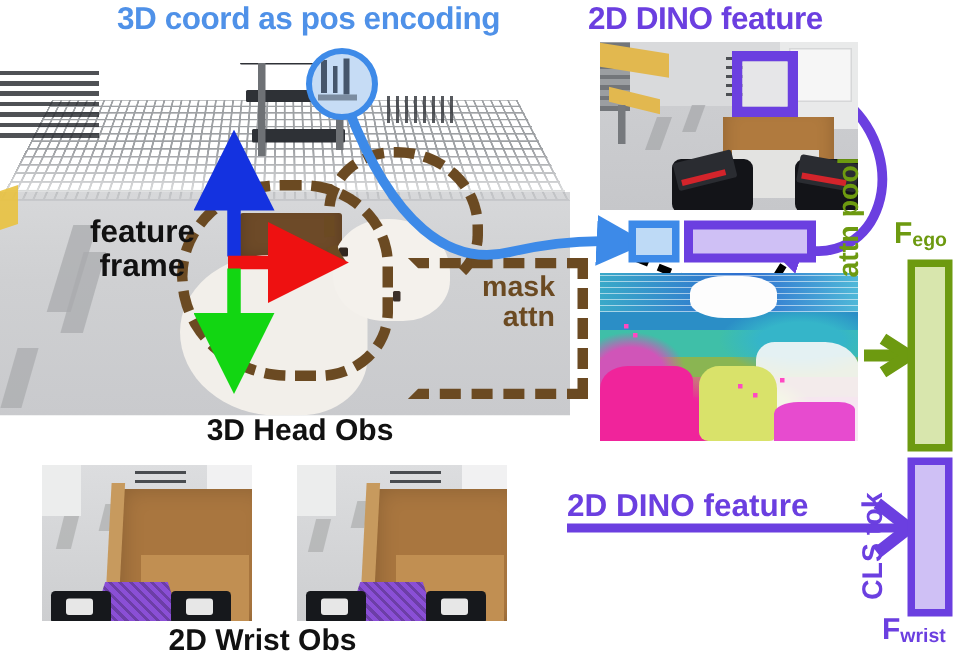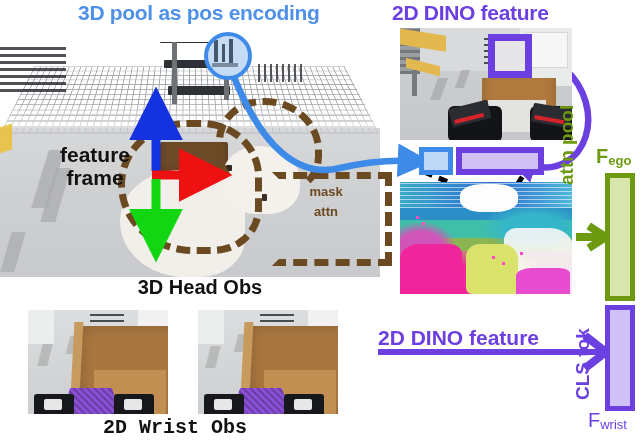--- a/index.html
+++ b/index.html
@@ -54,22 +54,22 @@
   #arm-speck1{position:absolute;left:226px;top:123px;width:6px;height:6px;background:#30271f;border-radius:1px;}
   #arm-speck2{position:absolute;left:262px;top:152px;width:5px;height:7px;background:#3b3029;border-radius:1px;}
 
   
   #mask-outline-a{position:absolute;left:118px;top:120px;width:130px;height:120px;
      border:7px dashed #6b4a22;border-radius:48% 42% 34% 52%;}
   #mask-outline-b{position:absolute;left:216px;top:98px;width:92px;height:84px;
      border:7px dashed #6b4a22;border-radius:44% 54% 40% 44%;border-bottom-color:transparent;}
   #mask-box{position:absolute;left:272px;top:172px;width:106px;height:80px;
      border:7px dashed #6b4a22;border-left-color:transparent;}
-  #mask-label{position:absolute;left:282px;top:182px;width:88px;text-align:center;
-     font-size:13px;font-weight:bold;color:#6b4a22;line-height:20px;}
+  #mask-label{position:absolute;left:282px;top:182px;width:88px;text-align:right;
+     font-size:19px;font-weight:bold;color:#6b4a22;line-height:20px;}
 
   
   svg.ov{position:absolute;left:0;top:0;overflow:visible;pointer-events:none;}
   #coord-label{position:absolute;left:20px;top:143px;width:150px;text-align:center;
      font-size:21px;font-weight:bold;color:#111;line-height:23px;}
 
   
   #mag-circle{position:absolute;left:204px;top:32px;width:40px;height:40px;border-radius:50%;
      border:4px solid #3d8ae8;background:#c6dcf5;overflow:hidden;}
   #mag-circle i{position:absolute;background:#46566b;display:block;}
@@ -93,21 +93,21 @@
      clip-path:polygon(14% 0,86% 0,100% 100%,0 100%);}
   .w-grip-l{position:absolute;left:6px;bottom:-2px;width:40px;height:22px;background:#16181c;border-radius:3px;}
   .w-grip-r{position:absolute;left:86px;bottom:-2px;width:40px;height:22px;background:#16181c;border-radius:3px;}
   .w-grip-l:after,.w-grip-r:after{content:"";position:absolute;left:10px;top:5px;width:18px;height:11px;
      background:#e7e7e7;border-radius:2px;}
   .w-cart{position:absolute;left:62px;top:0px;width:34px;height:18px;
      background:repeating-linear-gradient(0deg,#494c50 0 2px,transparent 2px 6px);}
   .w-wall{position:absolute;left:0;top:0;width:26px;height:34px;background:#eceded;}
   .w-wall2{position:absolute;right:0;top:0;width:30px;height:30px;background:#f1f1f2;}
   #label-wrist{position:absolute;left:60px;top:416px;width:230px;text-align:center;
-     font-size:20px;font-weight:bold;color:#111;font-family:Liberation Mono, monospace;}
+     font-size:20px;font-weight:bold;color:#111;}
 
   
   #dino-rgb{position:absolute;left:400px;top:28px;width:172px;height:112px;overflow:hidden;background:#cfd0d2;}
   #dr-floor{position:absolute;inset:0;background:linear-gradient(#d9dadc 0 38%,#cccdd0 38%,#c6c7ca);}
   .dr-stripe{position:absolute;background:#a5a7a9;opacity:.7;transform:skewX(-20deg);}
   #dr-desk{position:absolute;left:-2px;top:4px;width:48px;height:16px;background:#e2b84f;transform:skewY(9deg);}
   #dr-desk2{position:absolute;left:6px;top:34px;width:34px;height:10px;background:#e2b84f;transform:skewY(14deg);}
   #dr-desk-leg{position:absolute;left:12px;top:42px;width:5px;height:26px;background:#76797d;}
   #dr-cab{position:absolute;left:-2px;top:0px;width:22px;height:46px;
      background:repeating-linear-gradient(0deg,#73767a 0 3px,#9b9ea1 3px 7px);}
@@ -150,36 +150,36 @@
   #tok-blue i{position:absolute;left:5px;top:5px;right:5px;bottom:5px;background:#bedaf6;}
   #tok-purple{position:absolute;left:37px;top:0;width:88px;height:28px;background:#6b3fe0;}
   #tok-purple i{position:absolute;left:6px;top:6px;right:6px;bottom:6px;background:#cfc0f5;}
 
   
   #bar-ego{position:absolute;left:605px;top:173px;width:30px;height:128px;background:#6d9a10;}
   #bar-ego i{position:absolute;left:5px;top:5px;right:5px;bottom:5px;background:#d8e6ad;}
   #bar-wrist{position:absolute;left:605px;top:305px;width:30px;height:106px;background:#6b3fe0;}
   #bar-wrist i{position:absolute;left:5px;top:5px;right:5px;bottom:5px;background:#cfc0f5;}
   #lbl-ego{position:absolute;left:596px;top:145px;font-size:20px;font-weight:bold;color:#6d9a10;white-space:nowrap;}
-  #lbl-wrist{position:absolute;left:588px;top:409px;font-size:20px;font-weight:normal;color:#6b3fe0;white-space:nowrap;}
+  #lbl-wrist{position:absolute;left:588px;top:409px;font-size:20px;font-weight:bold;color:#6b3fe0;white-space:nowrap;}
   .sub{font-size:13px;vertical-align:-2px;}
 
   
   #lbl-attnpool{position:absolute;left:556px;top:185px;font-size:19px;font-weight:bold;color:#6d9a10;
      transform:rotate(-90deg);transform-origin:left top;white-space:nowrap;}
   #lbl-clstok{position:absolute;left:572px;top:400px;font-size:19px;font-weight:bold;color:#6b3fe0;
      transform:rotate(-90deg);transform-origin:left top;white-space:nowrap;}
 
   
   #title-dino2{position:absolute;left:378px;top:326px;font-size:21px;font-weight:bold;color:#6b3fe0;white-space:nowrap;}
 </style>
 </head>
 <body>
 
-<div class="abs ttl" id="title-3dcoord">3D pool as pos encoding</div>
+<div class="abs ttl" id="title-3dcoord">3D coord as pos encoding</div>
 <div class="abs ttl" id="title-dino">2D DINO feature</div>
 
 <div class="abs" id="head-obs">
   <div id="head-floor"></div>
   <div class="floorstripe" style="left:48px;top:126px;width:15px;height:54px;"></div>
   <div class="floorstripe" style="left:232px;top:132px;width:15px;height:58px;"></div>
   <div class="floorstripe" style="left:6px;top:190px;width:14px;height:40px;"></div>
 
   <div id="pc-wall"></div>
   <div id="pc-dark-left"></div>

